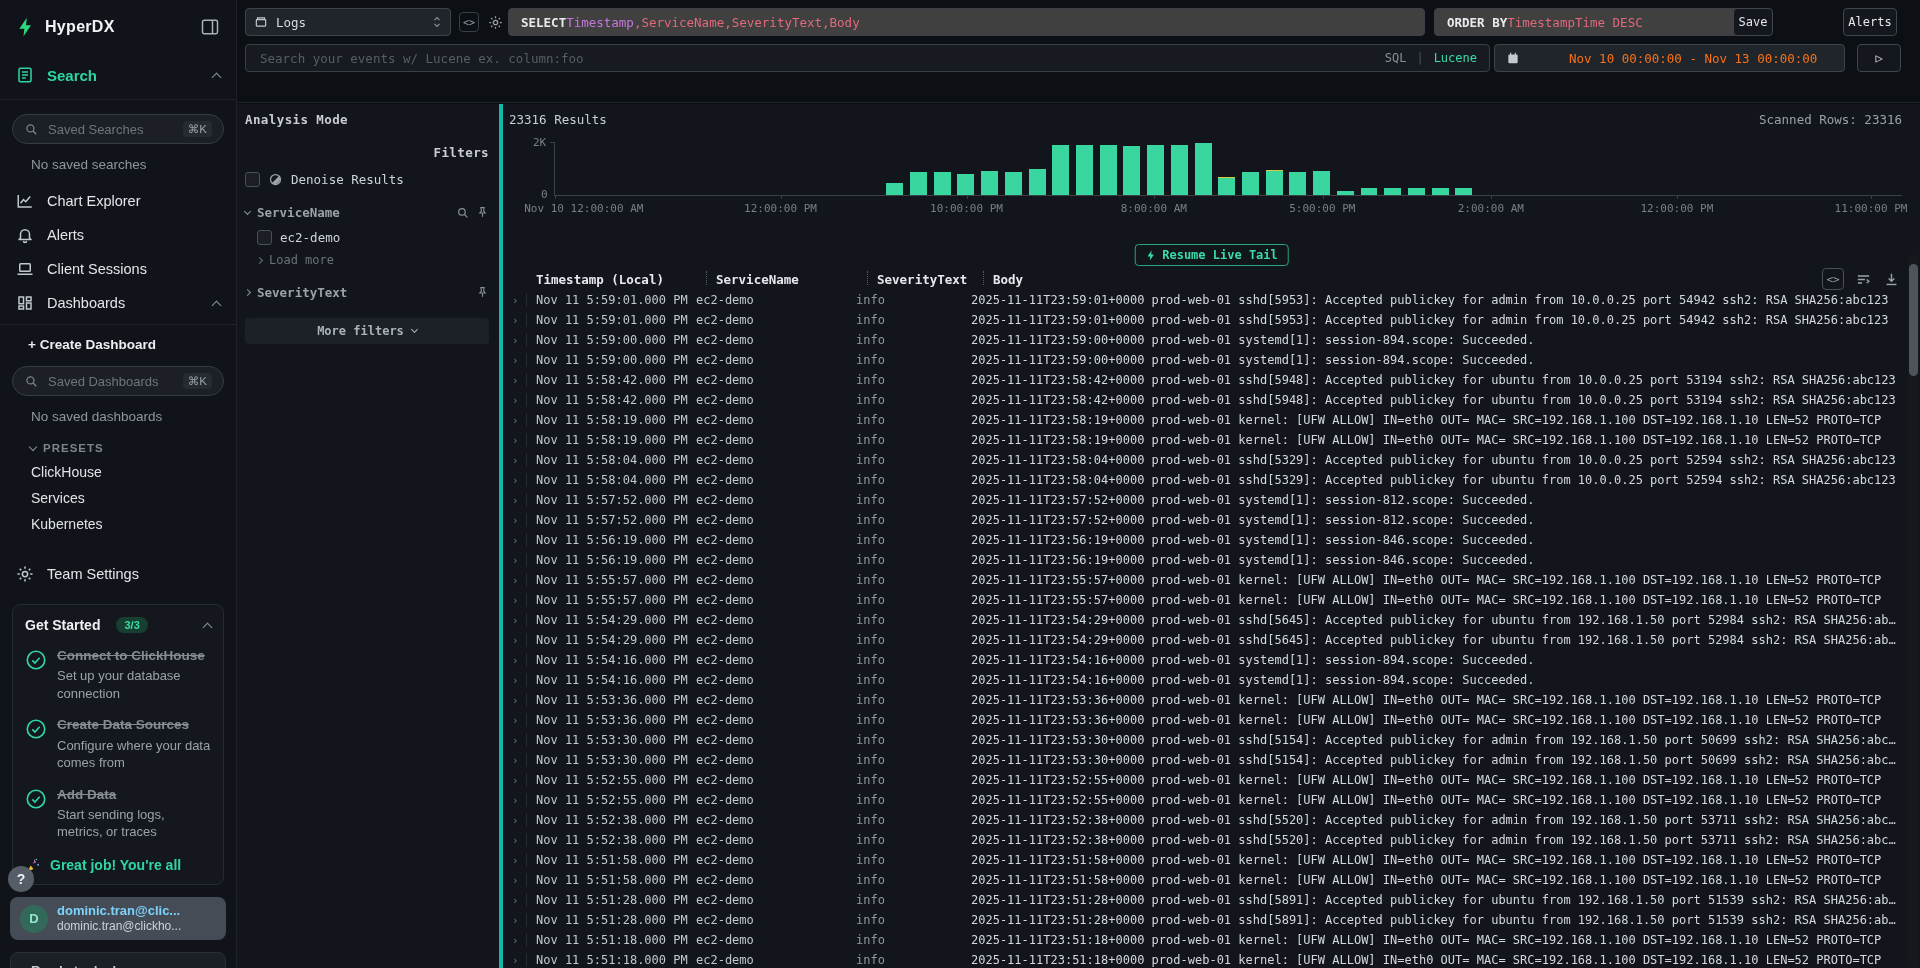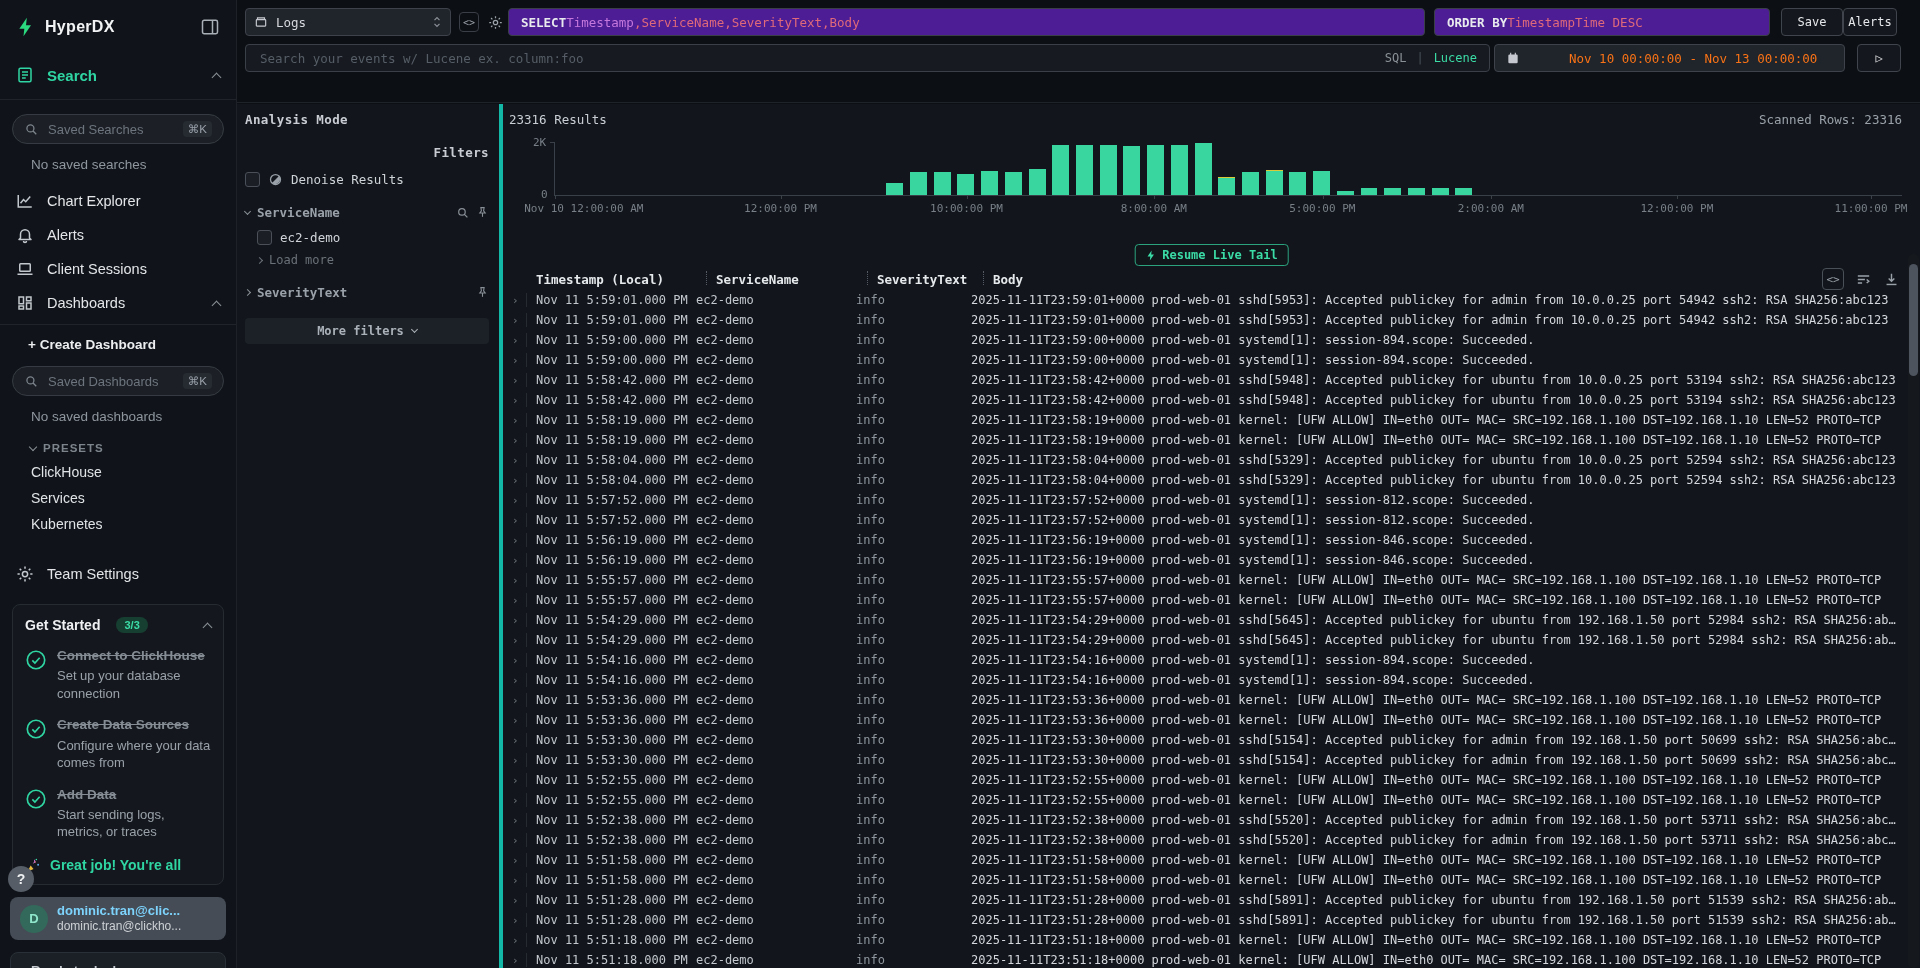--- a/index.html
+++ b/index.html
@@ -62,28 +62,28 @@
   .deploy-card{position:absolute;left:10px;right:10px;bottom:-32px;height:48px;background:#1b2026;border:1px solid #2a3038;
                border-radius:8px;padding:10px 0 0 20px;color:#c6cbd1;font-size:13px;font-weight:bold;z-index:3;}
   
   .topbar{position:absolute;left:237px;top:0;right:0;height:103px;background:#0c0f13;border-bottom:1px solid #1e232a;}
   .tb-abs{position:absolute;height:28px;border-radius:4px;display:flex;align-items:center;}
   .src-select{left:8px;top:8px;width:206px;background:#20242b;border:1px solid #3e434b;padding:0 8px;gap:8px;cursor:pointer;}
   .src-select .lab{flex:1;font-size:12.5px;color:#d6d9dd;}
   .icon-sq{position:absolute;top:12px;width:20px;height:20px;border:1px solid #3a3f47;border-radius:4px;color:#9aa1a9;
            display:flex;align-items:center;justify-content:center;font-size:10px;cursor:pointer;}
   .icon-bare{position:absolute;top:12px;width:20px;height:20px;color:#9aa1a9;display:flex;align-items:center;justify-content:center;cursor:pointer;}
-  .qbox{background:#4c1d95;border:1px solid #3b4048;padding:0 12px;font-size:12.5px;white-space:nowrap;overflow:hidden;cursor:text;}
+  .qbox{background:#404040;border:1px solid #3b4048;padding:0 12px;font-size:12.5px;white-space:nowrap;overflow:hidden;cursor:text;}
   .sel-input{left:271px;top:8px;width:917px;}
   .ord-input{left:1197px;top:8px;width:336px;}
   .kw{font-weight:bold;color:#e8eaed;}
   .fld-purple{color:#c678dd;}
   .fld-red{color:#e0697a;}
   .tb-btn{border:1px solid #40454d;background:#14171d;color:#e6e8eb;font-size:12px;justify-content:center;cursor:pointer;}
-  .save-btn{left:1544px;top:8px;width:62px;}
+  .save-btn{left:1496px;top:8px;width:40px;}
   .alerts-btn{left:1606px;top:8px;width:54px;}
   .lucene-box{left:8px;top:44px;width:1245px;background:#171b21;border:1px solid #3b4048;padding:0 12px;gap:10px;}
   .lucene-box input{flex:1;background:transparent;border:none;outline:none;color:#cfd3d8;font-size:12.5px;
                     font-family:"DejaVu Sans Mono",monospace;min-width:0;}
   .lucene-box input::placeholder{color:#565d66;}
   .lang-sql{color:#8a9097;font-size:12px;cursor:pointer;}
   .lang-sep{color:#4a5058;font-size:12px;}
   .lang-lucene{color:#3bdca6;font-size:12px;cursor:pointer;}
   .date-box{left:1257px;top:44px;width:351px;background:#20242b;border:1px solid #3e434b;padding:0 11px;gap:9px;cursor:pointer;}
   .date-box .cal{width:14px;height:14px;color:#c6cad0;}

